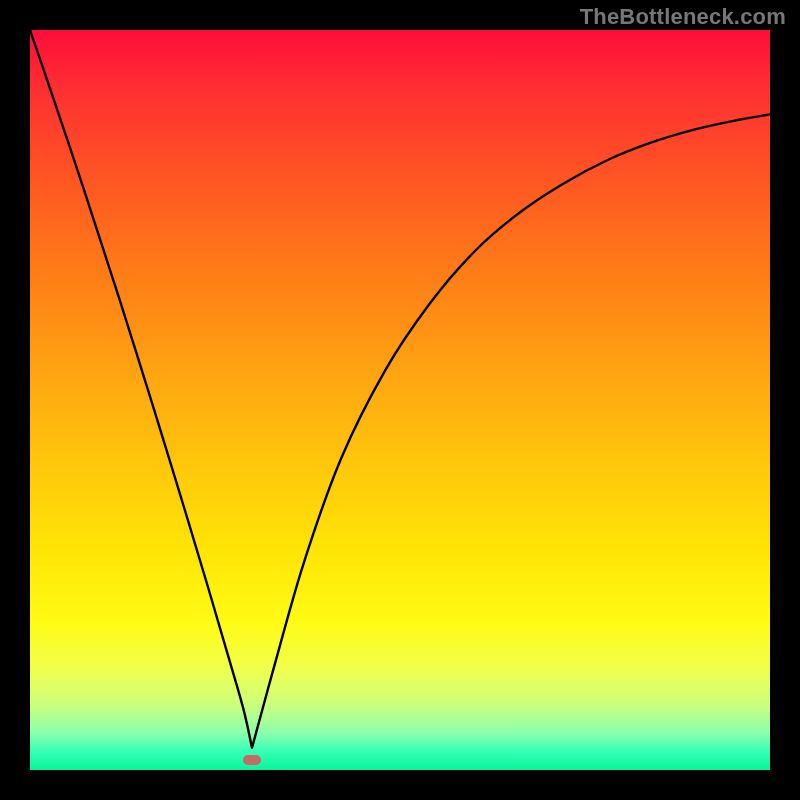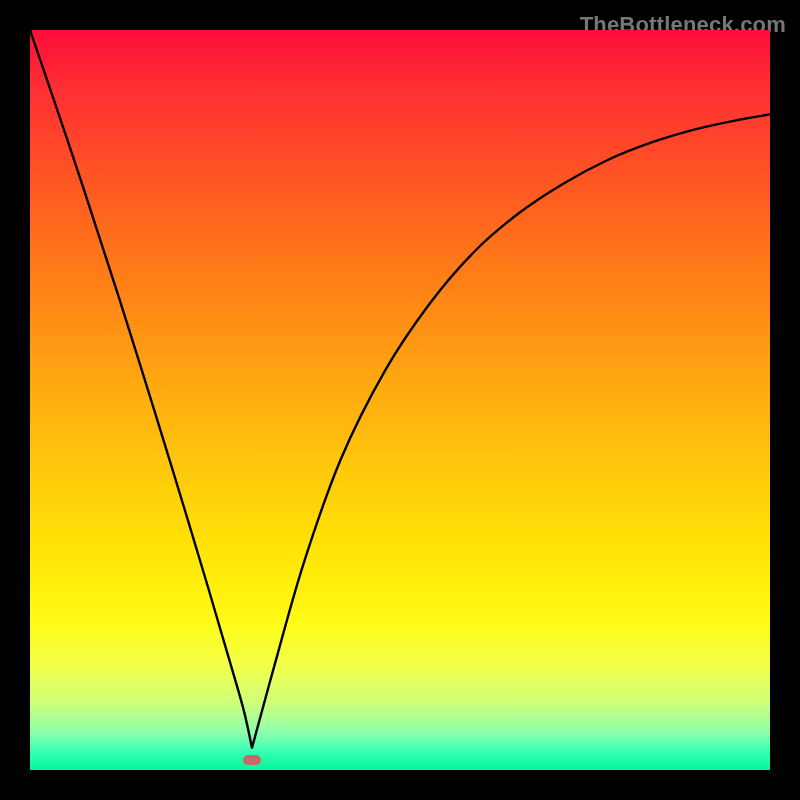--- a/index.html
+++ b/index.html
@@ -5,21 +5,21 @@
   * { margin: 0; padding: 0; box-sizing: border-box; }
   html, body { width: 800px; height: 800px; overflow: hidden; background: #000; }
   .frame {
     position: relative;
     width: 800px;
     height: 800px;
     background: #000;
   }
   .watermark {
     position: absolute;
-    top: 12px;
+    top: 4px;
     right: 14px;
     font-family: Arial, Helvetica, sans-serif;
     font-size: 22px;
     font-weight: bold;
     color: #777;
     letter-spacing: 0.2px;
     user-select: none;
   }
   .plot-area {
     position: absolute;

